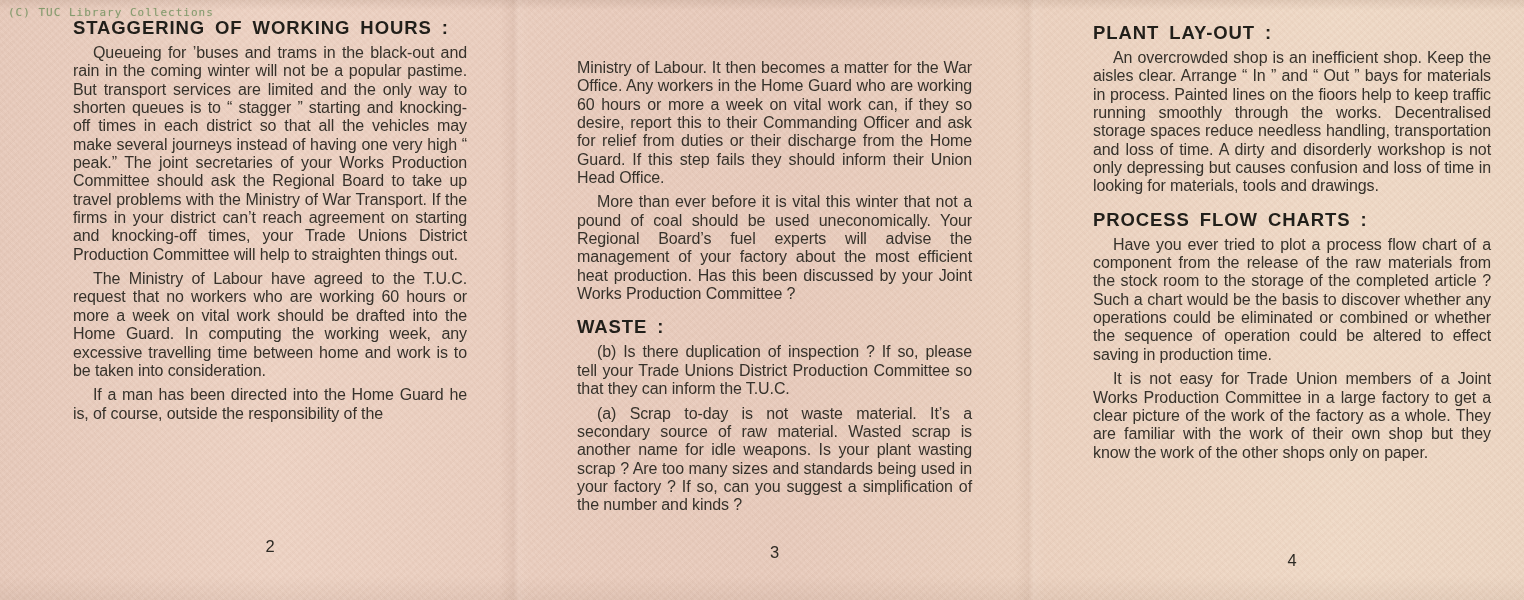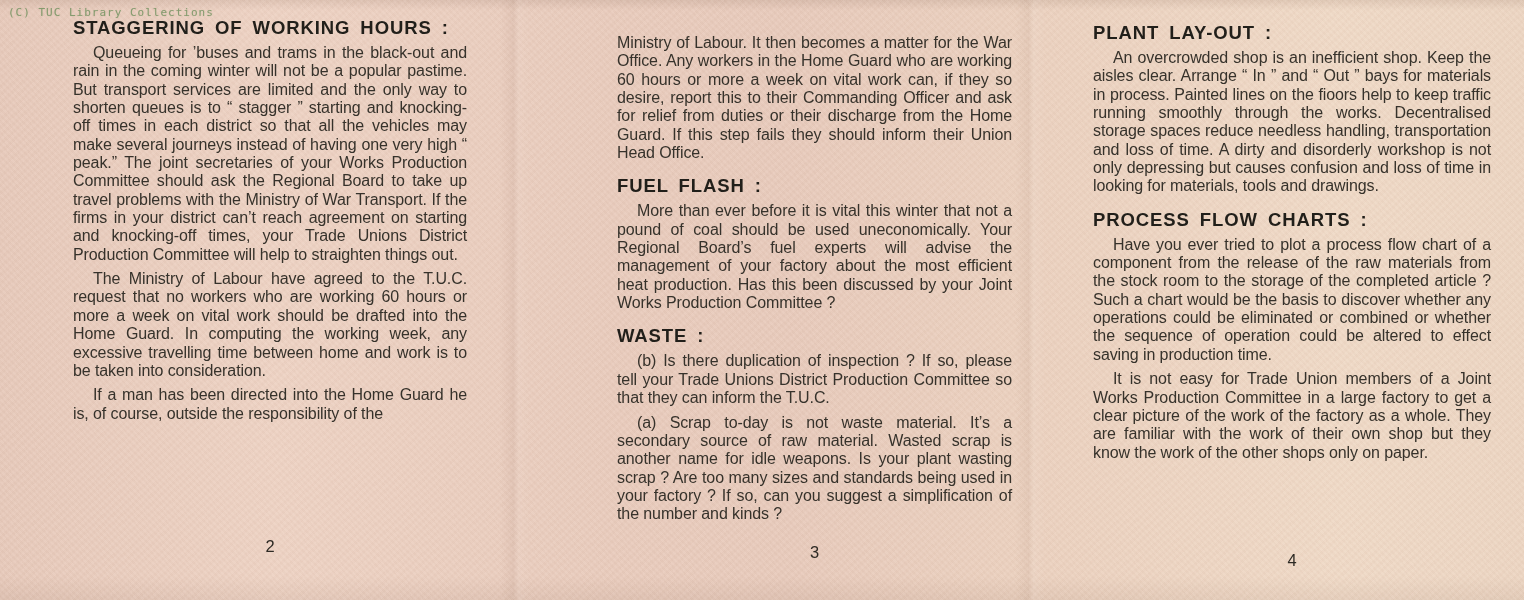--- a/index.html
+++ b/index.html
@@ -54,21 +54,21 @@
   }
   .page {
     position: absolute;
     top: 0;
     height: 600px;
     box-sizing: border-box;
     color: #36322b;
     z-index: 2;
   }
   .page-2 { left: 73px;   width: 394px; padding-top: 18px; }
-  .page-3 { left: 577px;  width: 395px; padding-top: 34px; margin-left: 40px; }
+  .page-3 { left: 577px;  width: 395px; padding-top: 59px; }
   .page-4 { left: 1093px; width: 398px; padding-top: 23px; }
 
   .page h2 {
     font-size: 18.5px;
     line-height: 20px;
     font-weight: bold;
     letter-spacing: 0.9px;
     word-spacing: 4px;
     color: #211f1a;
     margin: 14px 0 6px 0;
@@ -109,21 +109,20 @@
   <div id="pages">
       <section class="page page-2">
         <h2>STAGGERING OF WORKING HOURS :</h2>
         <p class="indent">Queueing for ’buses and trams in the black-out and rain in the coming winter will not be a popular pastime.  But transport services are limited and the only way to shorten queues is to “ stagger ” starting and knocking-off times in each district so that all the vehicles may make several journeys instead of having one very high “ peak.”  The joint secretaries of your Works Production Committee should ask the Regional Board to take up travel problems with the Ministry of War Transport.  If the firms in your district can’t reach agreement on starting and knocking-off times, your Trade Unions District Production Committee will help to straighten things out.</p>
         <p class="indent">The Ministry of Labour have agreed to the T.U.C. request that no workers who are working 60 hours or more a week on vital work should be drafted into the Home Guard.  In computing the working week, any excessive travelling time between home and work is to be taken into consideration.</p>
         <p class="indent">If a man has been directed into the Home Guard he is, of course, outside the responsibility of the</p>
         <div class="page-number">2</div>
       </section>
       <section class="page page-3">
         <p class="noindent">Ministry of Labour.  It then becomes a matter for the War Office.  Any workers in the Home Guard who are working 60 hours or more a week on vital work can, if they so desire, report this to their Commanding Officer and ask for relief from duties or their discharge from the Home Guard.  If this step fails they should inform their Union Head Office.</p>
-        <h2>FUEL FLASH :</h2>
         <p class="indent">More than ever before it is vital this winter that not a pound of coal should be used uneconomically.  Your Regional Board’s fuel experts will advise the management of your factory about the most efficient heat production.  Has this been discussed by your Joint Works Production Committee ?</p>
         <h2>WASTE :</h2>
         <p class="indent">(b) Is there duplication of inspection ?  If so, please tell your Trade Unions District Production Committee so that they can inform the T.U.C.</p>
         <p class="indent">(a) Scrap to-day is not waste material.  It’s a secondary source of raw material.  Wasted scrap is another name for idle weapons.  Is your plant wasting scrap ?  Are too many sizes and standards being used in your factory ?  If so, can you suggest a simplification of the number and kinds ?</p>
         <div class="page-number">3</div>
       </section>
       <section class="page page-4">
         <h2>PLANT LAY-OUT :</h2>
         <p class="indent">An overcrowded shop is an inefficient shop.  Keep the aisles clear.  Arrange “ In ” and “ Out ” bays for materials in process.  Painted lines on the fioors help to keep traffic running smoothly through the works.  Decentralised storage spaces reduce needless handling, transportation and loss of time.  A dirty and disorderly workshop is not only depressing but causes confusion and loss of time in looking for materials, tools and drawings.</p>
         <h2>PROCESS FLOW CHARTS :</h2>

